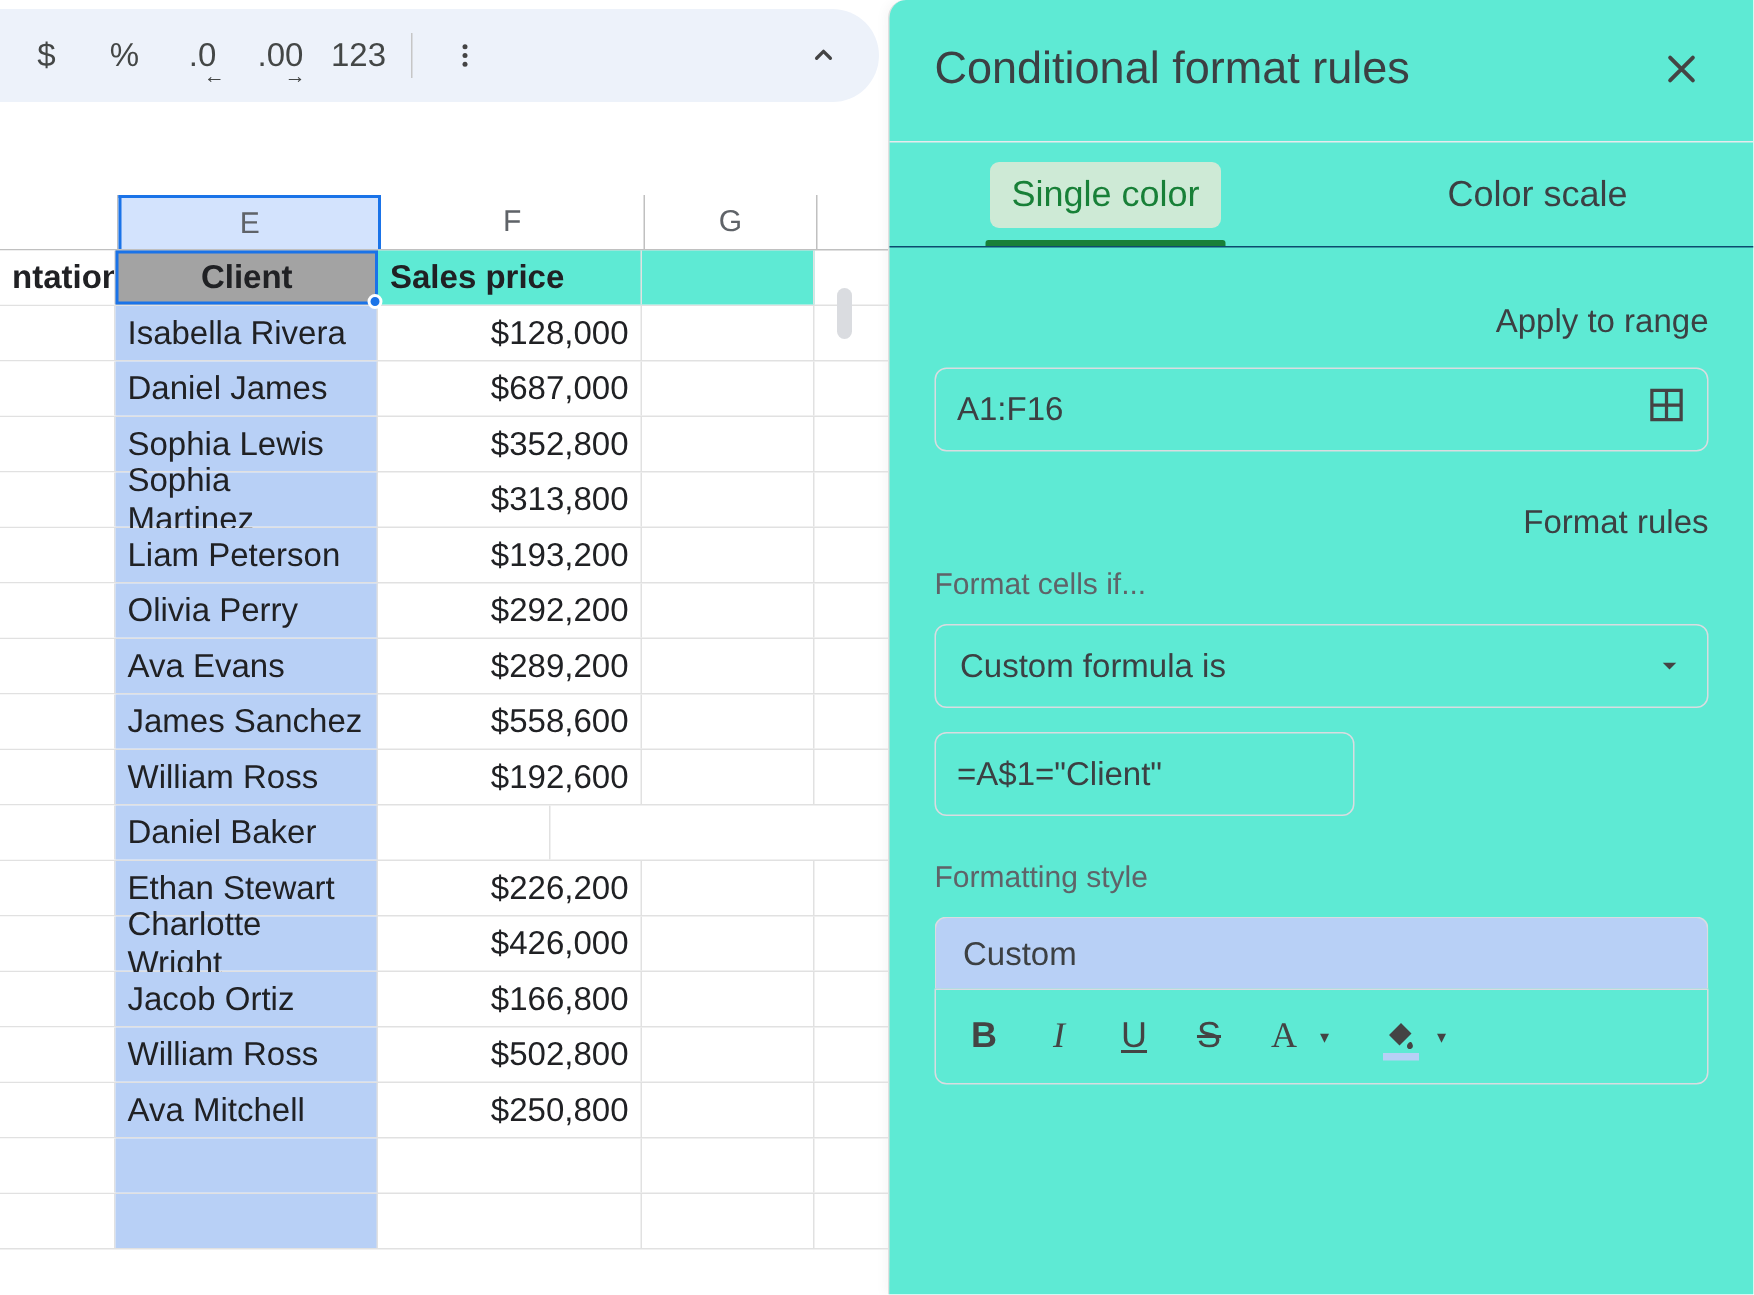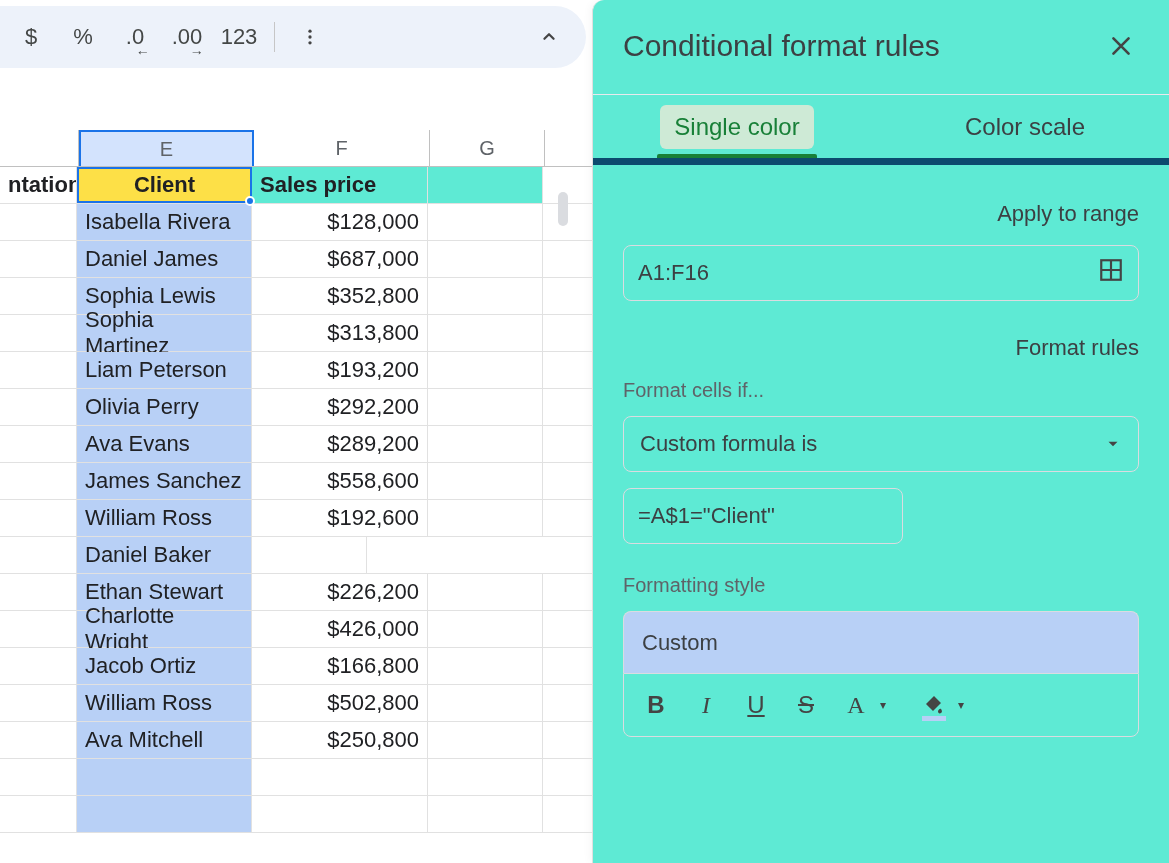--- a/index.html
+++ b/index.html
@@ -87,21 +87,21 @@
     display:flex;
     align-items:center;
     padding: 0 8px;
     font-size: 22px;
     color:#202124;
   }
   .cell-E { width:175px; background:#b8d0f6; }
   .cell-F { width:176px; justify-content:flex-end; }
   .cell-G { width:115px; }
   .header-row .cell { font-weight:bold; background:#5eead4; }
-  .header-row .cell-E { background:#fde047; position:relative; }
+  .header-row .cell-E { background:#a3a3a3; position:relative; }
   .header-row .cell-F { justify-content:flex-start; }
   .header-row .cell-d-stub { background:#fff; }
 
   
   .sel-top { border-top: 2px solid #1a73e8; }
   .sel-bottom-handle {
     position:absolute;
     right:-5px; bottom:-5px;
     width:10px; height:10px;
     background:#1a73e8; border-radius:50%;
@@ -129,21 +129,21 @@
     font-size: 30px;
     color:#3c4043;
     flex:1;
   }
   .close-btn { width:36px; height:36px; display:flex;align-items:center;justify-content:center; cursor:pointer; }
   .close-btn svg { width:26px; height:26px; }
 
   .cf-tabs {
     display:flex;
     height:70px;
-    border-bottom:7px solid #0c4a6e;
+    border-bottom:1px solid #0c4a6e;
   }
   .cf-tab {
     flex:1;
     display:flex;
     align-items:center;
     justify-content:center;
     font-size:24px;
     color:#3c4043;
     cursor:pointer;
     position:relative;
@@ -198,21 +198,21 @@
     height:56px;
     width: 280px;
     display:flex; align-items:center;
     padding:0 14px;
     font-size:22px; color:#3c4043;
   }
 
   .style-preview {
     background:#b8d0f6;
     border-radius:8px 8px 0 0;
-    height:62px;
+    height:48px;
     display:flex; align-items:center;
     padding:0 18px;
     font-size:22px;
     color:#3c4043;
     border:1px solid #dadce0;
     border-bottom:none;
   }
   .style-toolbar {
     border:1px solid #dadce0;
     border-radius:0 0 8px 8px;

